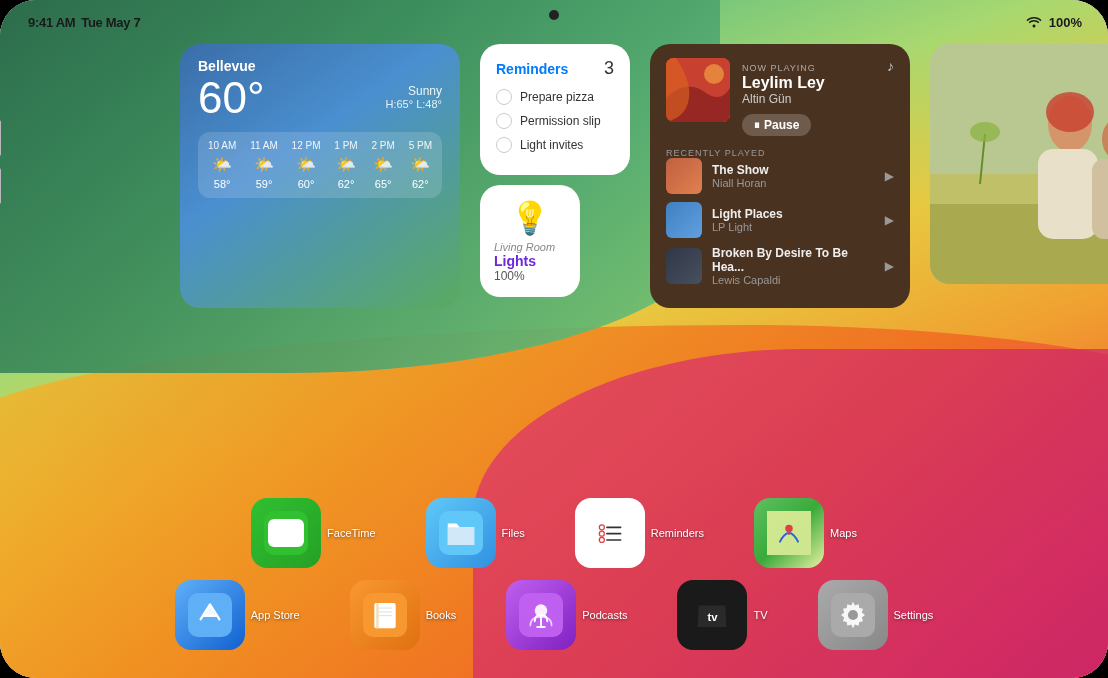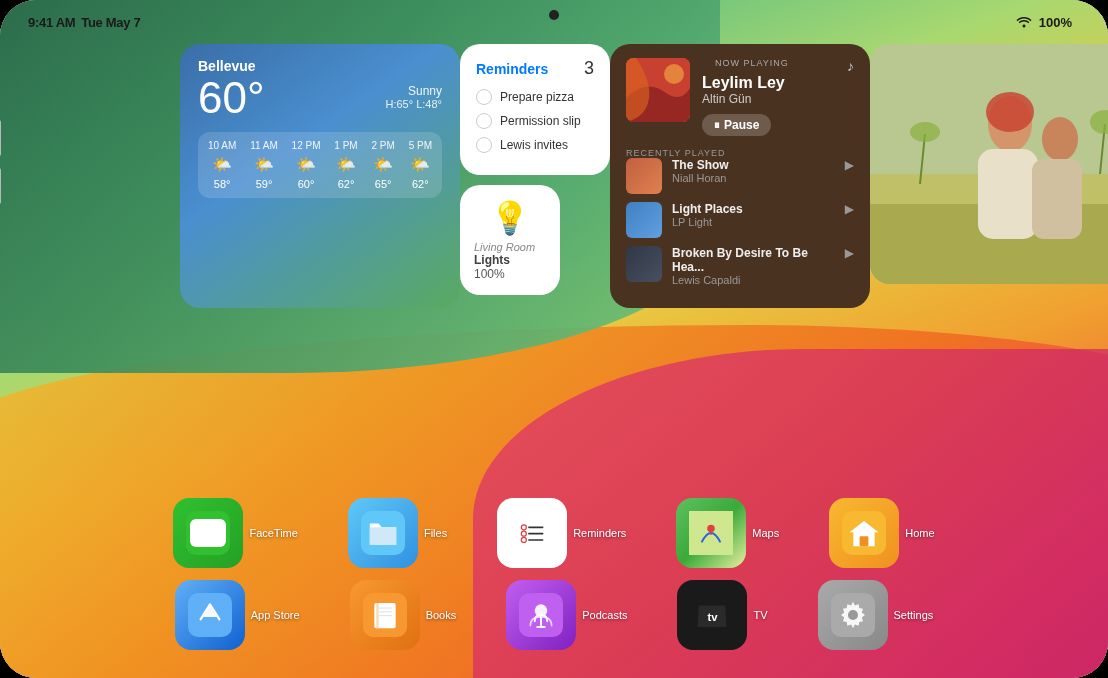--- a/index.html
+++ b/index.html
@@ -68,21 +68,21 @@
       background: linear-gradient(135deg, #2a6a4a 0%, #3a8a5a 40%, #50a870 70%, #70c878 100%);
       border-radius: 0 0 60% 0 / 0 0 40% 0;
       opacity: 0.9;
     }
 
     
     .status-bar {
       position: absolute;
       top: 14px;
       left: 28px;
-      right: 36px;
+      right: 26px;
       display: flex;
       justify-content: space-between;
       align-items: center;
       z-index: 100;
     }
 
     .status-time {
       font-size: 13px;
       font-weight: 600;
       color: #1a1a1a;
@@ -151,21 +151,21 @@
       border-radius: 2px;
     }
 
     
     .widgets-area {
       position: absolute;
       top: 44px;
       left: 180px;
       right: 40px;
       display: flex;
-      gap: 0;
+      gap: 20px;
     }
 
     
     .weather-widget {
       width: 280px;
       background: linear-gradient(145deg, #3a6ea8 0%, #4a8fd0 40%, #5aaa60 100%);
       border-radius: 20px;
       padding: 14px 18px;
       color: white;
       flex-shrink: 0;
@@ -295,23 +295,23 @@
       margin-bottom: 4px;
     }
 
     .lights-room {
       font-size: 11px;
       color: #888;
       font-style: italic;
     }
 
     .lights-name {
-      font-size: 12px;
+      font-size: 14px;
       font-weight: 700;
-      color: #404040;
+      color: #6d28d9;
     }
 
     .lights-pct {
       font-size: 12px;
       color: #555;
     }
 
     
     .nowplaying-widget {
       width: 260px;
@@ -391,21 +391,21 @@
 
     .recently-played-label {
       font-size: 9px;
       color: #999;
       letter-spacing: 1px;
       text-transform: uppercase;
     }
 
     .recent-track {
       display: flex;
-      align-items: flex-start;
+      align-items: center;
       gap: 10px;
       margin-bottom: 8px;
     }
 
     .recent-art {
       width: 36px;
       height: 36px;
       border-radius: 6px;
       flex-shrink: 0;
     }
@@ -667,21 +667,21 @@
         <div class="reminder-item">
           <div class="reminder-circle"></div>
           <span class="reminder-text">Prepare pizza</span>
         </div>
         <div class="reminder-item">
           <div class="reminder-circle"></div>
           <span class="reminder-text">Permission slip</span>
         </div>
         <div class="reminder-item">
           <div class="reminder-circle"></div>
-          <span class="reminder-text">Lewis invites</span>
+          <span class="reminder-text">Light invites</span>
         </div>
       </div>
 
       <div class="lights-widget">
         <div class="lights-bulb">💡</div>
         <div>
           <div class="lights-room">Living Room</div>
           <div class="lights-name">Lights</div>
           <div class="lights-pct">100%</div>
         </div>
@@ -694,21 +694,21 @@
           <div class="album-art-inner"></div>
 
           <svg width="64" height="64" viewBox="0 0 64 64" style="position:absolute;inset:0;">
             <rect width="64" height="64" fill="#c84030"></rect>
             <path d="M0 40 Q20 20 40 35 Q55 45 64 30 L64 64 L0 64Z" fill="#8b2020" opacity="0.8"></path>
             <path d="M10 0 Q30 30 20 50 Q15 60 0 64 L0 0Z" fill="#e06820" opacity="0.6"></path>
             <circle cx="48" cy="16" r="10" fill="#f0a040" opacity="0.7"></circle>
           </svg>
         </div>
         <div class="nowplaying-info">
-          <div style="display:flex;justify-content:space-between;align-items:flex-start;margin-left:13px;">
+          <div style="display:flex;justify-content:space-between;align-items:flex-end;">
             <span class="nowplaying-label">NOW PLAYING</span>
             <span class="nowplaying-music-icon">♪</span>
           </div>
           <div class="nowplaying-song">Leylim Ley</div>
           <div class="nowplaying-artist">Altin Gün</div>
           <div class="pause-btn">
             <span>⏸</span>
             <span>Pause</span>
           </div>
         </div>
@@ -837,36 +837,20 @@
           </defs>
           <rect width="70" height="70" rx="16" fill="url(#mapsGrad)"></rect>
           <path d="M20 50 Q35 20 50 50" stroke="#3060e0" stroke-width="3" fill="none"></path>
           <circle cx="35" cy="28" r="6" fill="#e04040"></circle>
           <path d="M35 28 L35 38" stroke="#e04040" stroke-width="2"></path>
         </svg>
       </div>
       <span class="app-label">Maps</span>
     </div>
 
-    <div class="app-icon-container">
-      <div class="app-icon icon-home">
-        <svg viewBox="0 0 70 70" fill="none">
-          <rect width="70" height="70" rx="16" fill="url(#homeGrad)"></rect>
-          <defs>
-            <linearGradient id="homeGrad" x1="0" y1="0" x2="70" y2="70">
-              <stop offset="0%" stop-color="#f8b830"></stop>
-              <stop offset="100%" stop-color="#f09020"></stop>
-            </linearGradient>
-          </defs>
-          <path d="M35 16 L58 34 L52 34 L52 56 L18 56 L18 34 L12 34 Z" fill="white"></path>
-          <rect x="28" y="40" width="14" height="16" rx="2" fill="#f09020"></rect>
-        </svg>
-      </div>
-      <span class="app-label">Home</span>
-    </div>
 
   </div>
 
   <div class="apps-area-2">
 
     <div class="app-icon-container">
       <div class="app-icon icon-appstore">
         <svg viewBox="0 0 70 70" fill="none">
           <rect width="70" height="70" rx="16" fill="url(#asGrad)"></rect>
           <defs>

